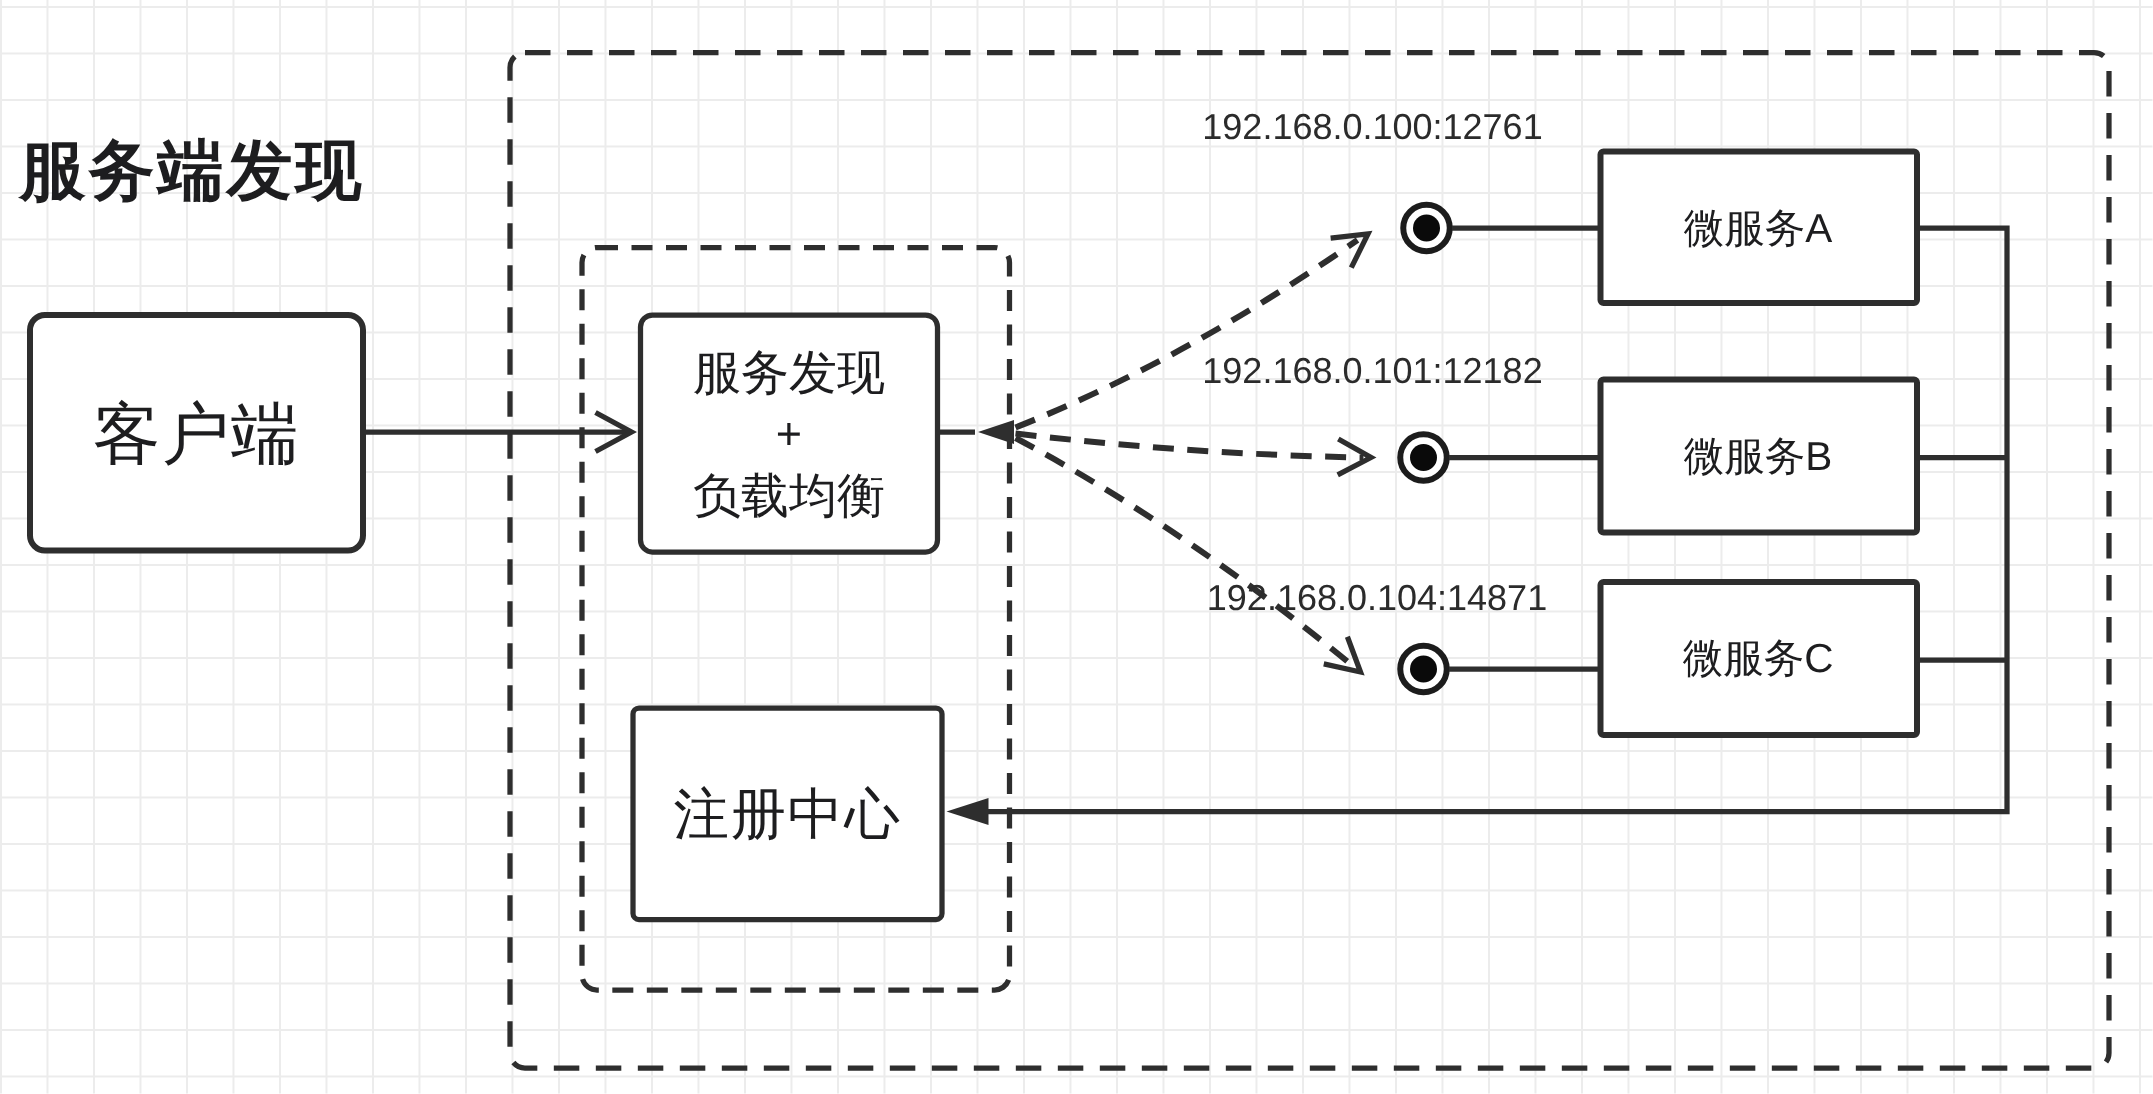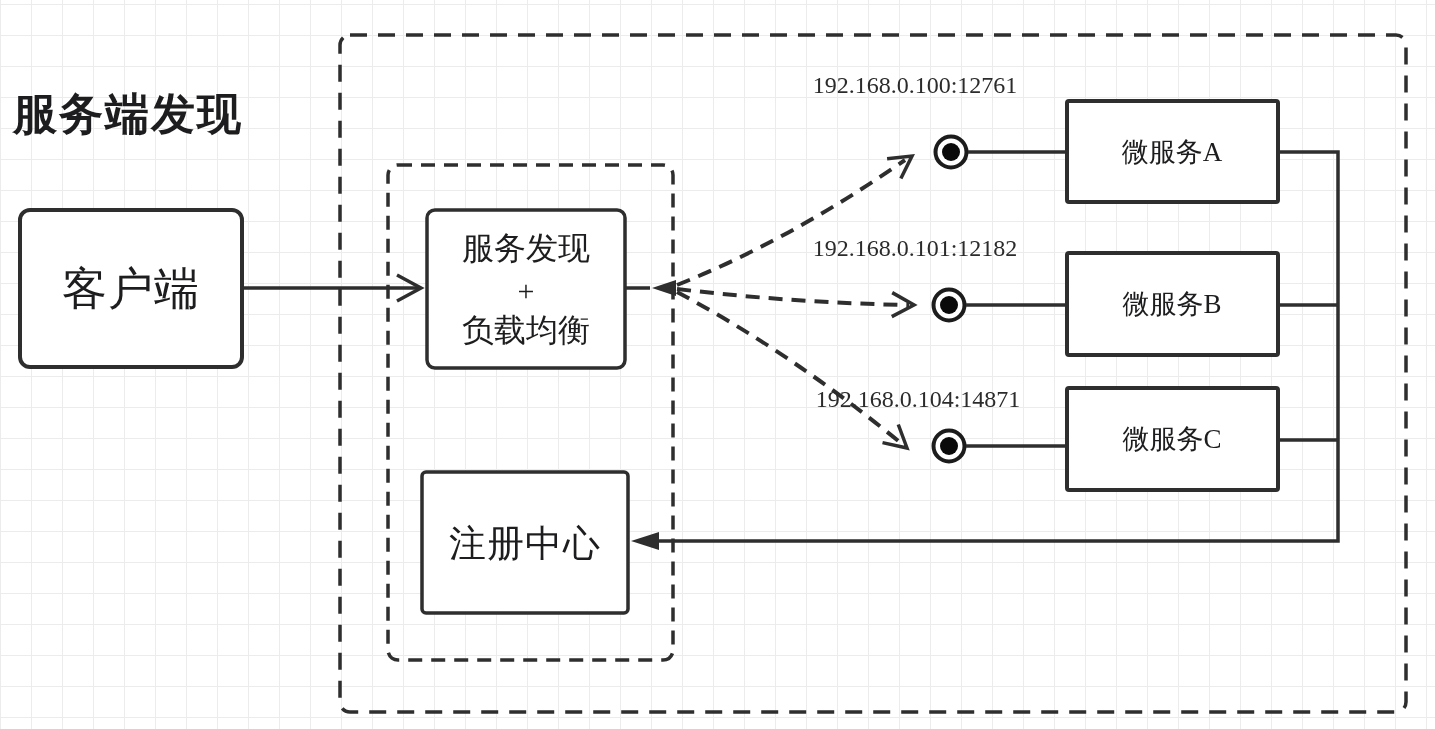--- a/index.html
+++ b/index.html
@@ -15,21 +15,20 @@
       linear-gradient(#ececec 1px, transparent 1px),
       linear-gradient(90deg, #ececec 1px, transparent 1px);
     background-size: 31px 31px;
     background-position: 0 4px;
     font-family: "Liberation Sans", "DejaVu Sans", sans-serif;
   }
   .canvas-wrap {
     position: relative;
     width: 1435px;
     height: 534px;
-    font-family: Liberation Serif, serif;
   }
   svg { display: block; }
 
   .box {
     fill: #ffffff;
     stroke: #2e2e2e;
     stroke-width: 4;
   }
   .box-thin {
     fill: #ffffff;

